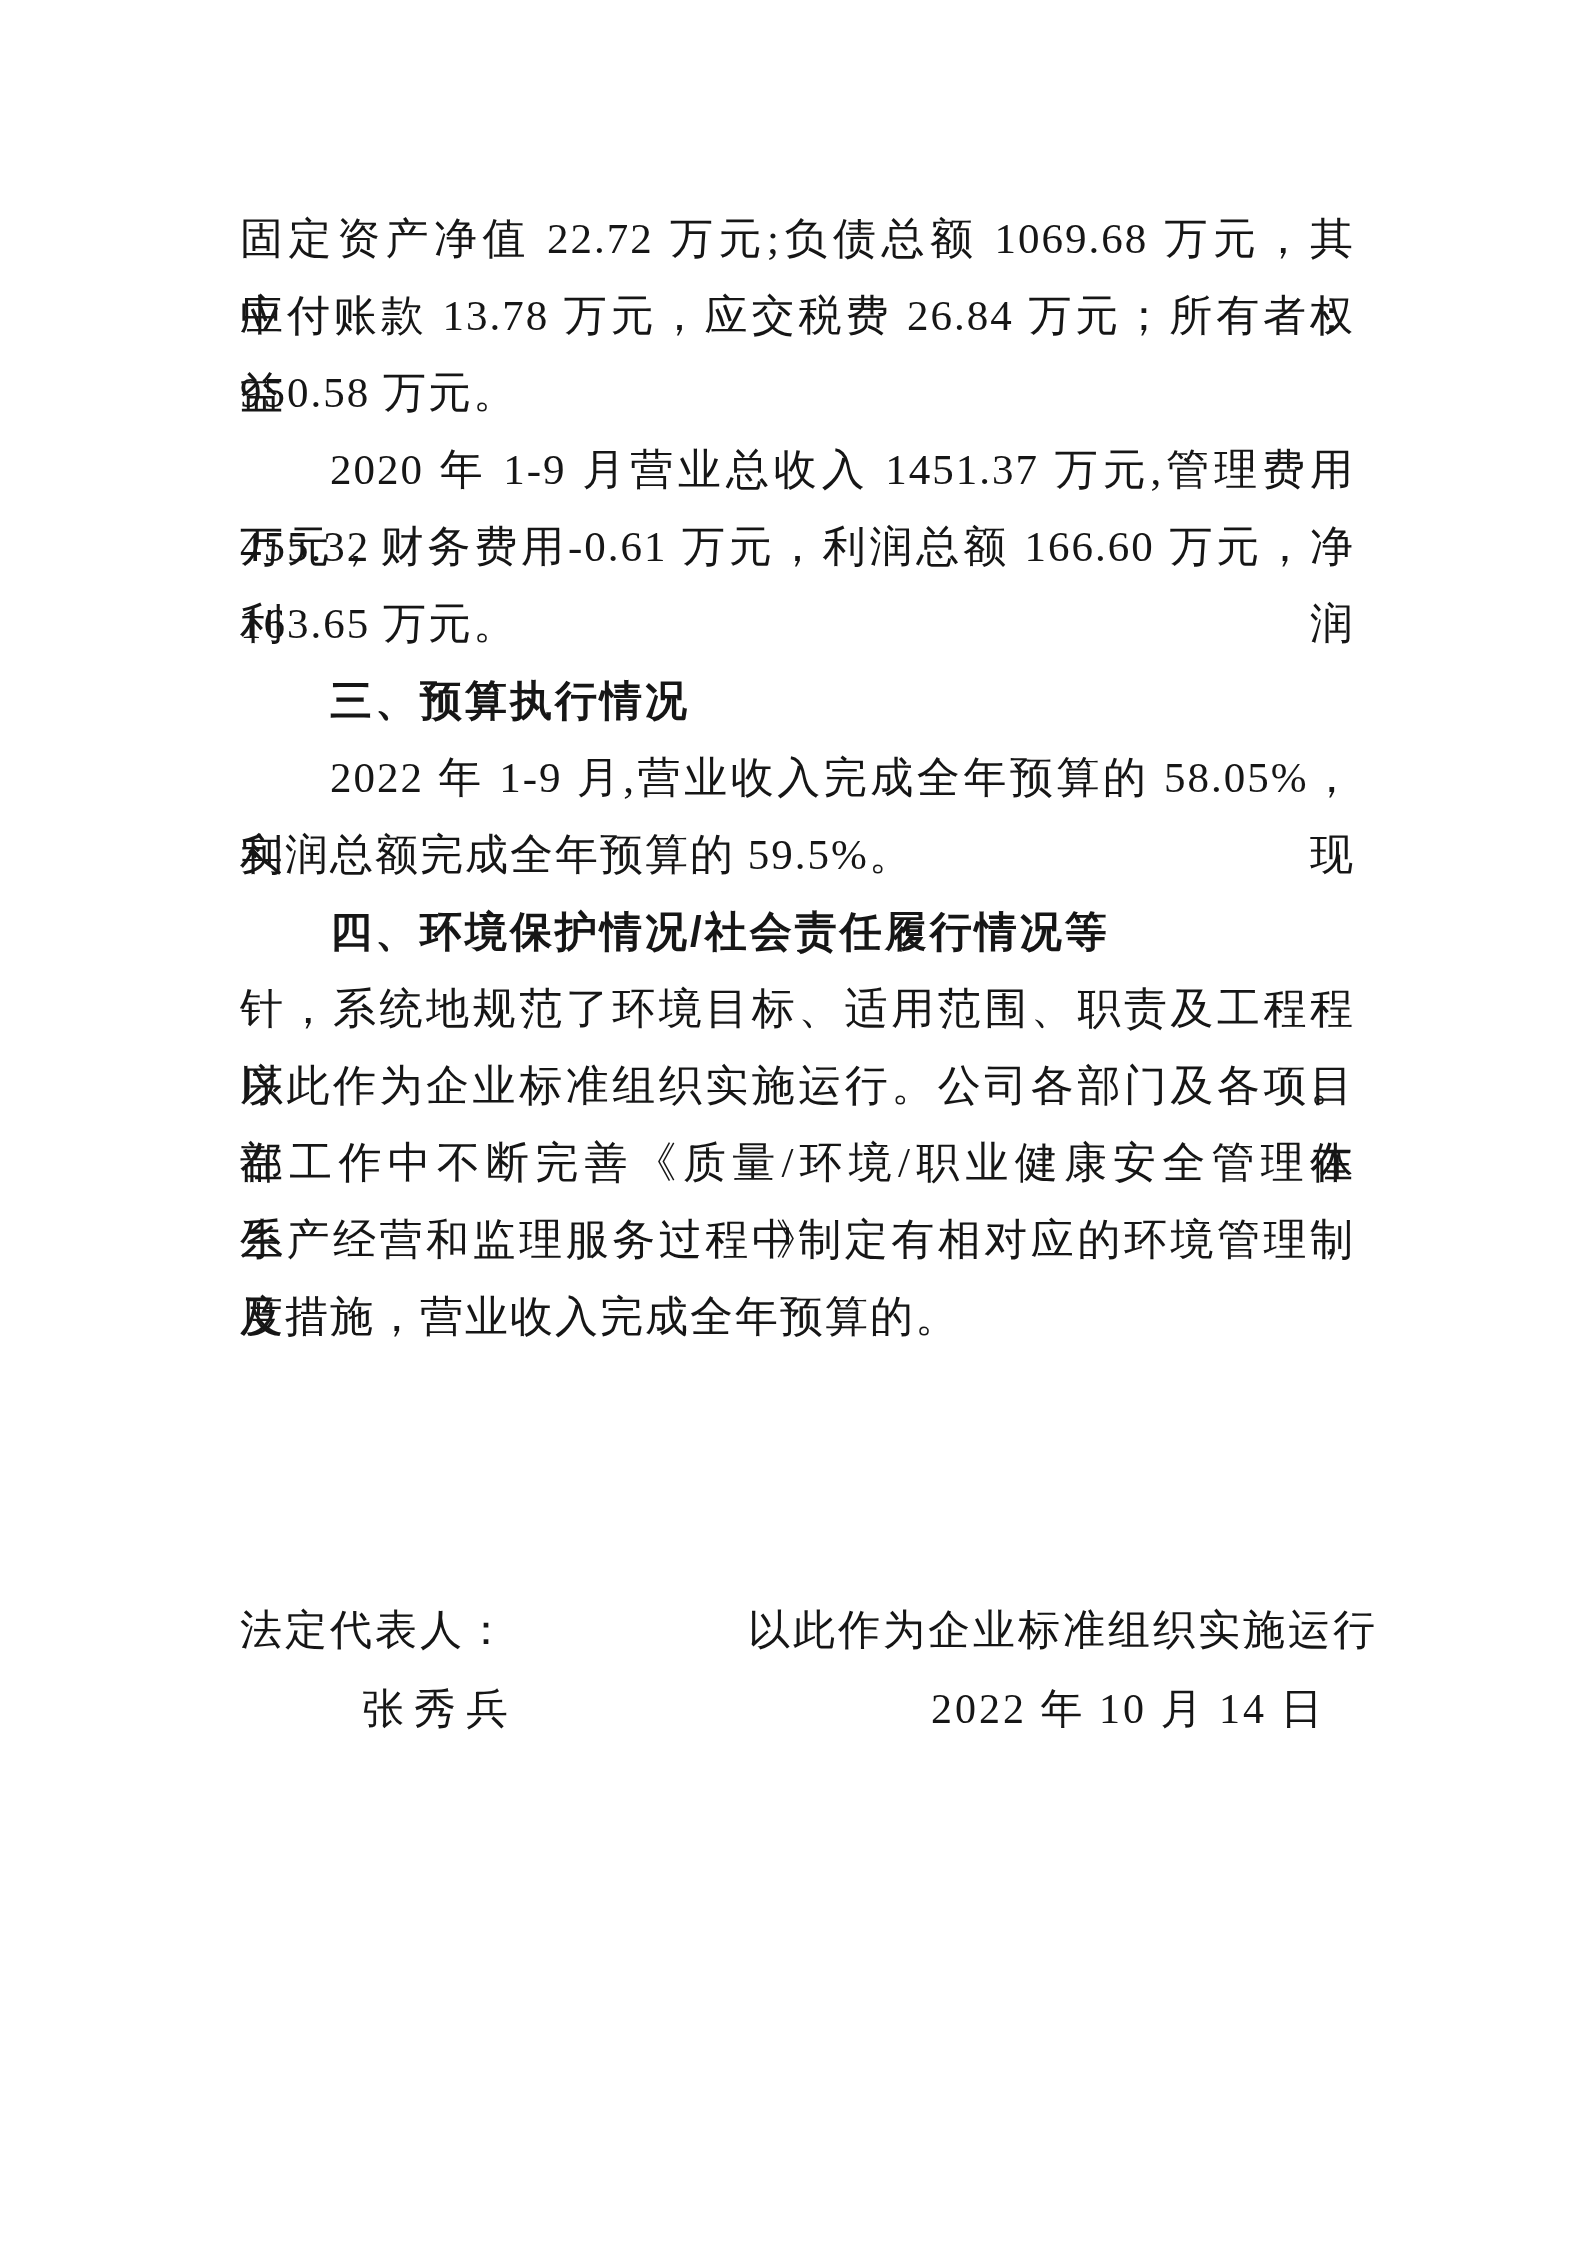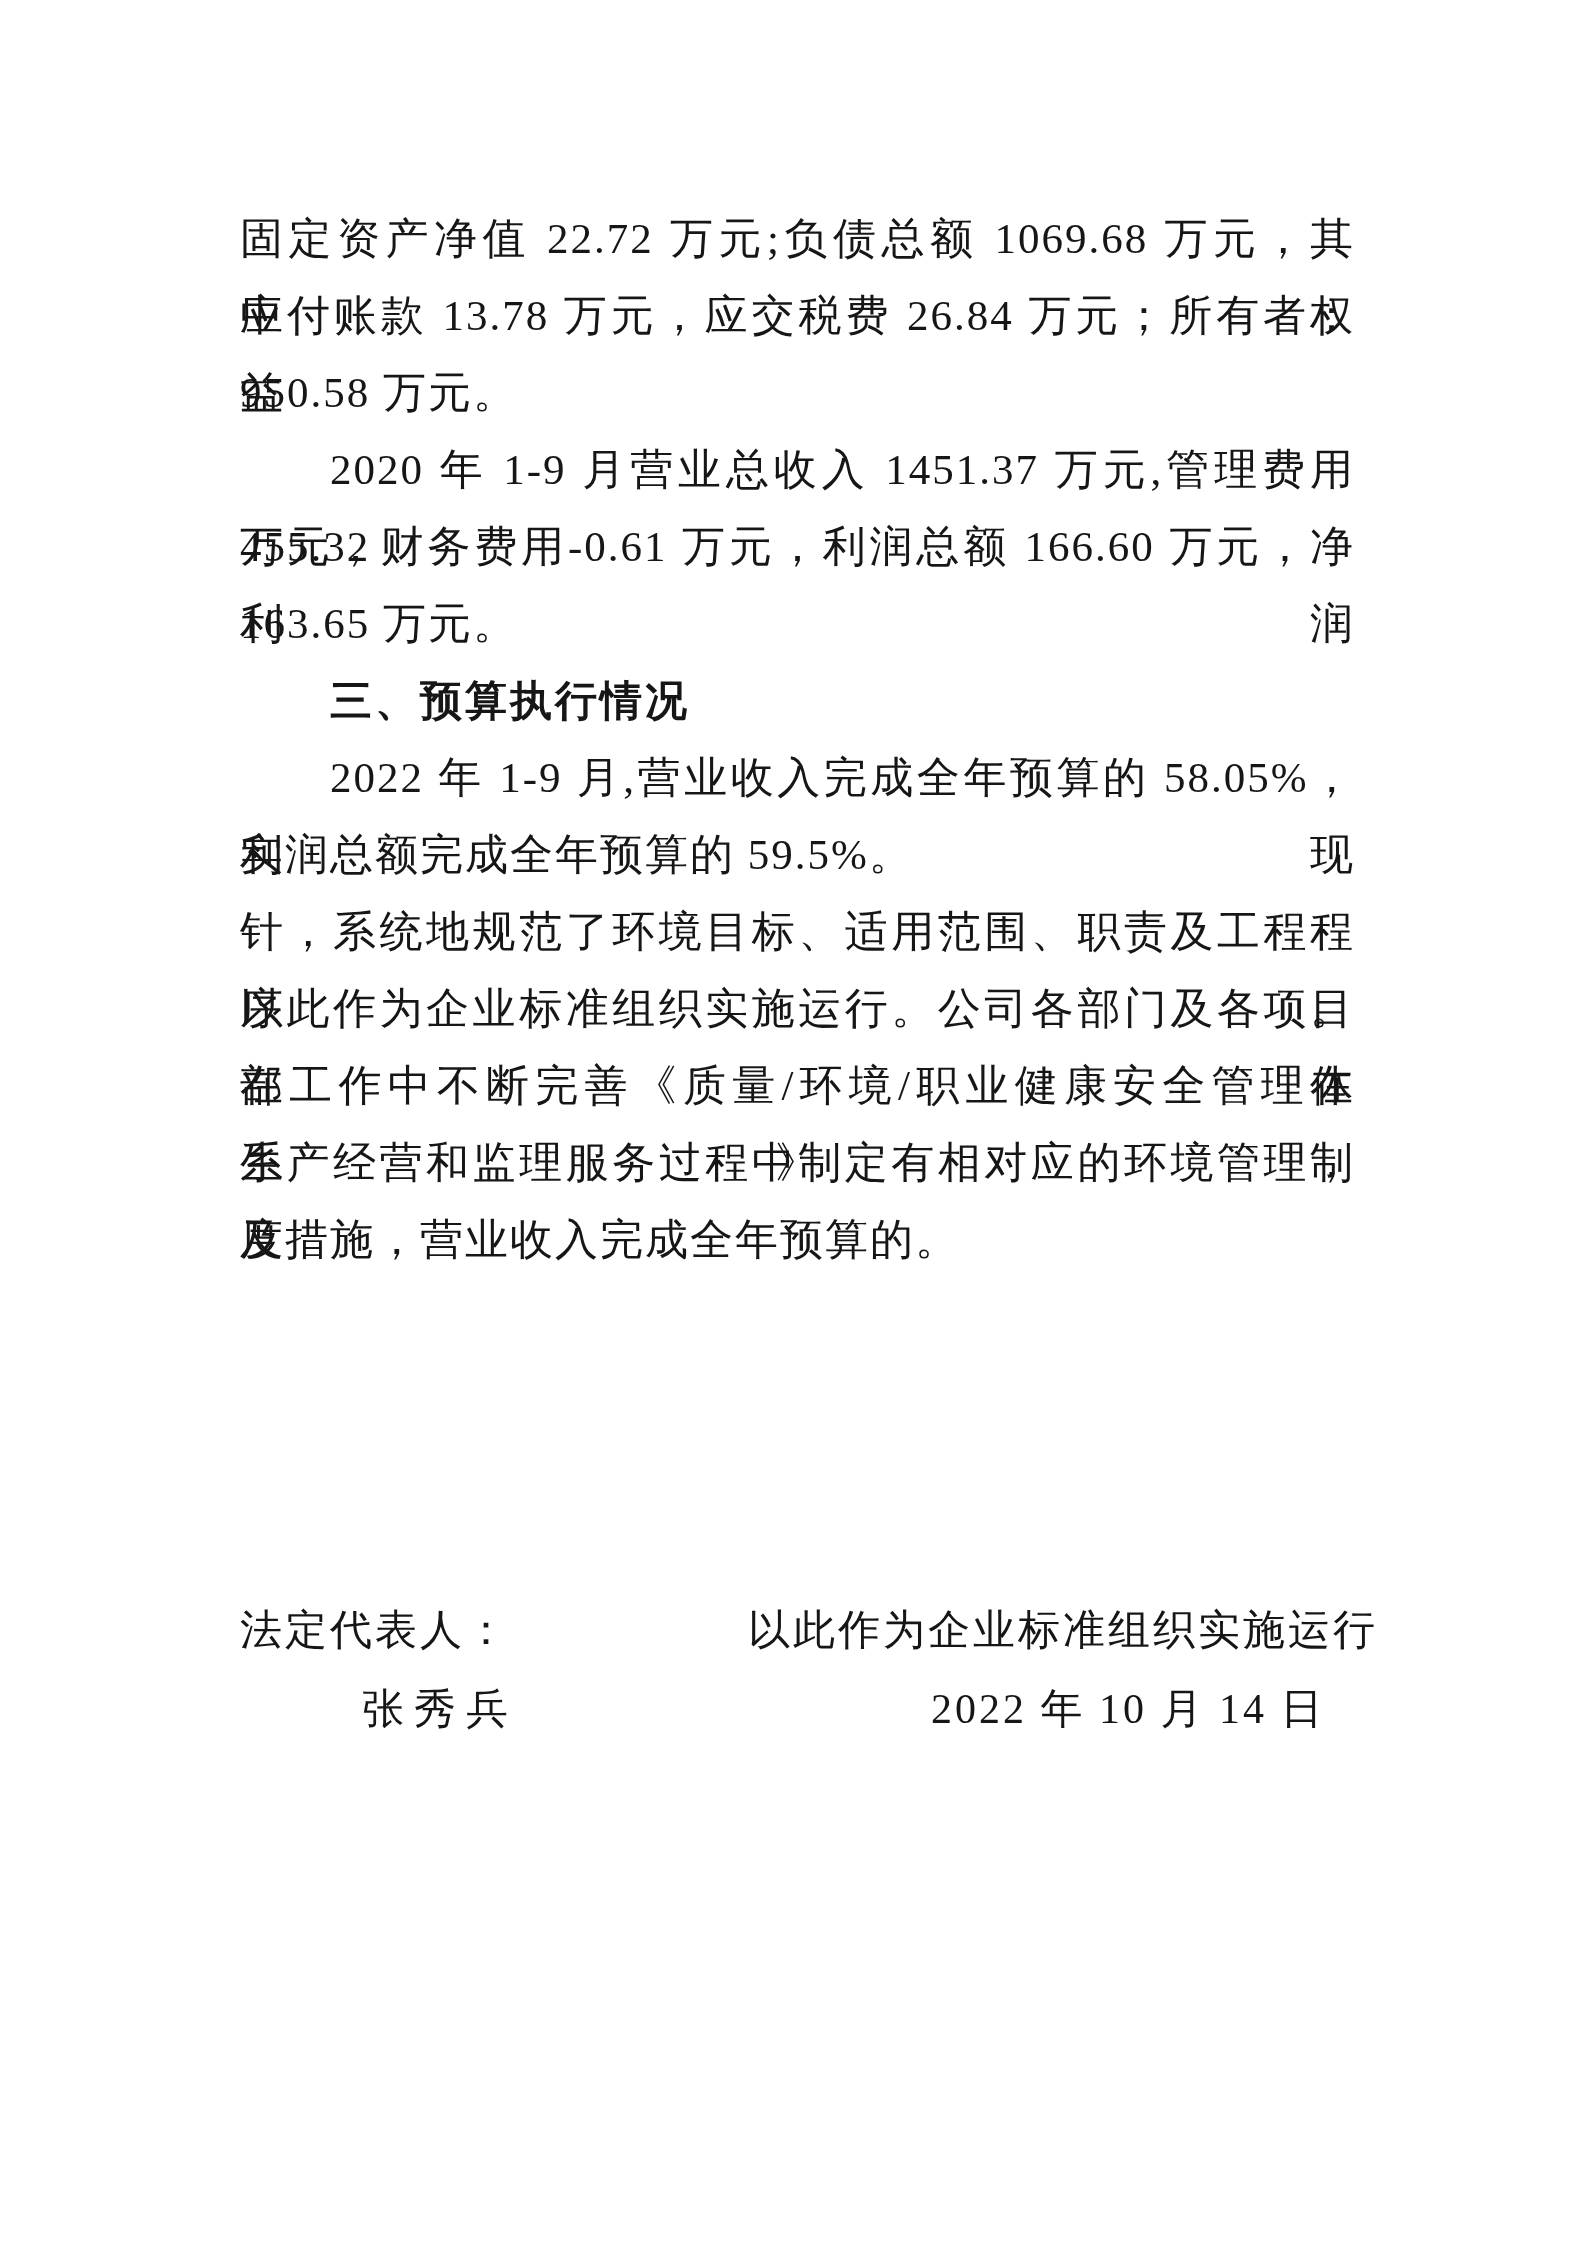--- a/index.html
+++ b/index.html
@@ -76,20 +76,21 @@
   <div class="textblock">
     <div class="line justify">固定资产净值 22.72 万元;负债总额 1069.68 万元，其中：</div>
     <div class="line justify">应付账款 13.78 万元，应交税费 26.84 万元；所有者权益</div>
     <div class="line">950.58 万元。</div>
     <div class="line justify indent">2020 年 1-9 月营业总收入 1451.37 万元,管理费用455.32</div>
     <div class="line justify">万元，财务费用-0.61 万元，利润总额 166.60 万元，净利润</div>
     <div class="line">163.65 万元。</div>
     <div class="line heading indent">三、预算执行情况</div>
     <div class="line justify indent">2022 年 1-9 月,营业收入完成全年预算的 58.05%，实现</div>
     <div class="line">利润总额完成全年预算的 59.5%。</div>
+    <div class="line heading indent">四、环境保护情况/社会责任履行情况等</div>
     <div class="line justify">针，系统地规范了环境目标、适用范围、职责及工程程序。</div>
     <div class="line justify">以此作为企业标准组织实施运行。公司各部门及各项目部在</div>
     <div class="line justify">在工作中不断完善《质量/环境/职业健康安全管理体系》，</div>
     <div class="line justify">生产经营和监理服务过程中制定有相对应的环境管理制度</div>
     <div class="line">及措施，营业收入完成全年预算的。</div>
   </div>
 
   <div class="signature">
     <div class="sig-row">
       <span class="sig-item sig-label">法定代表人：</span>

